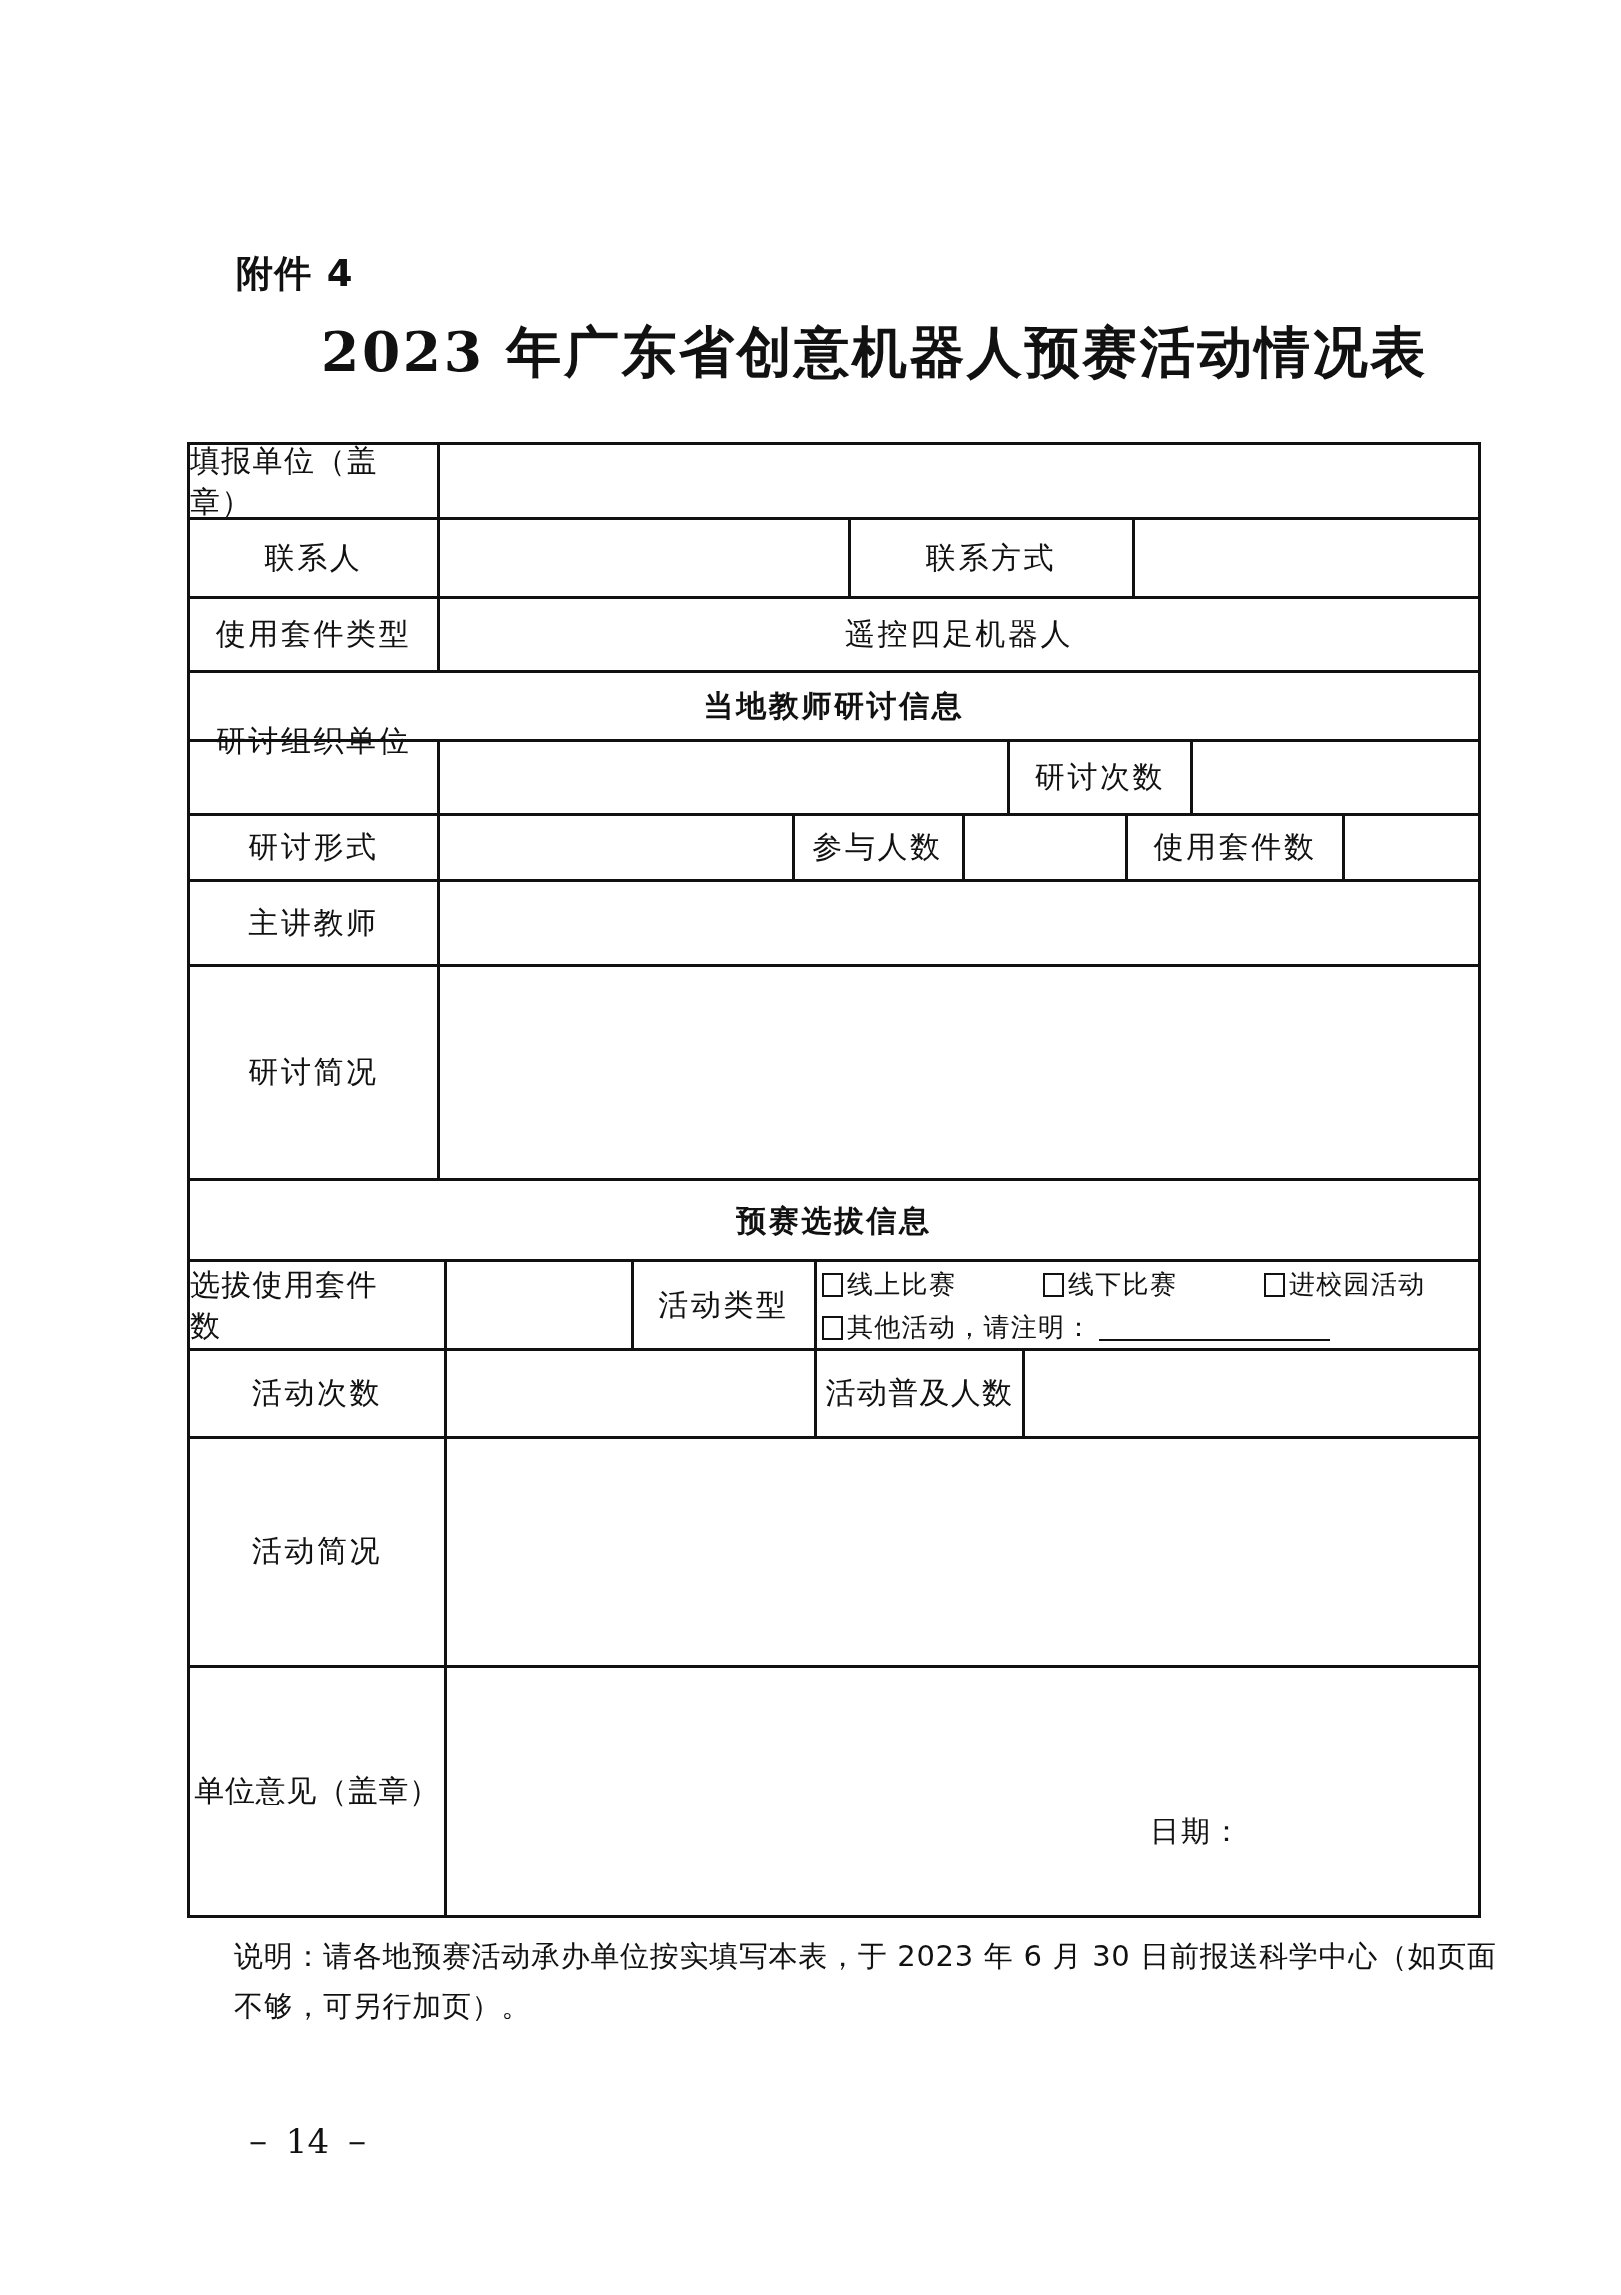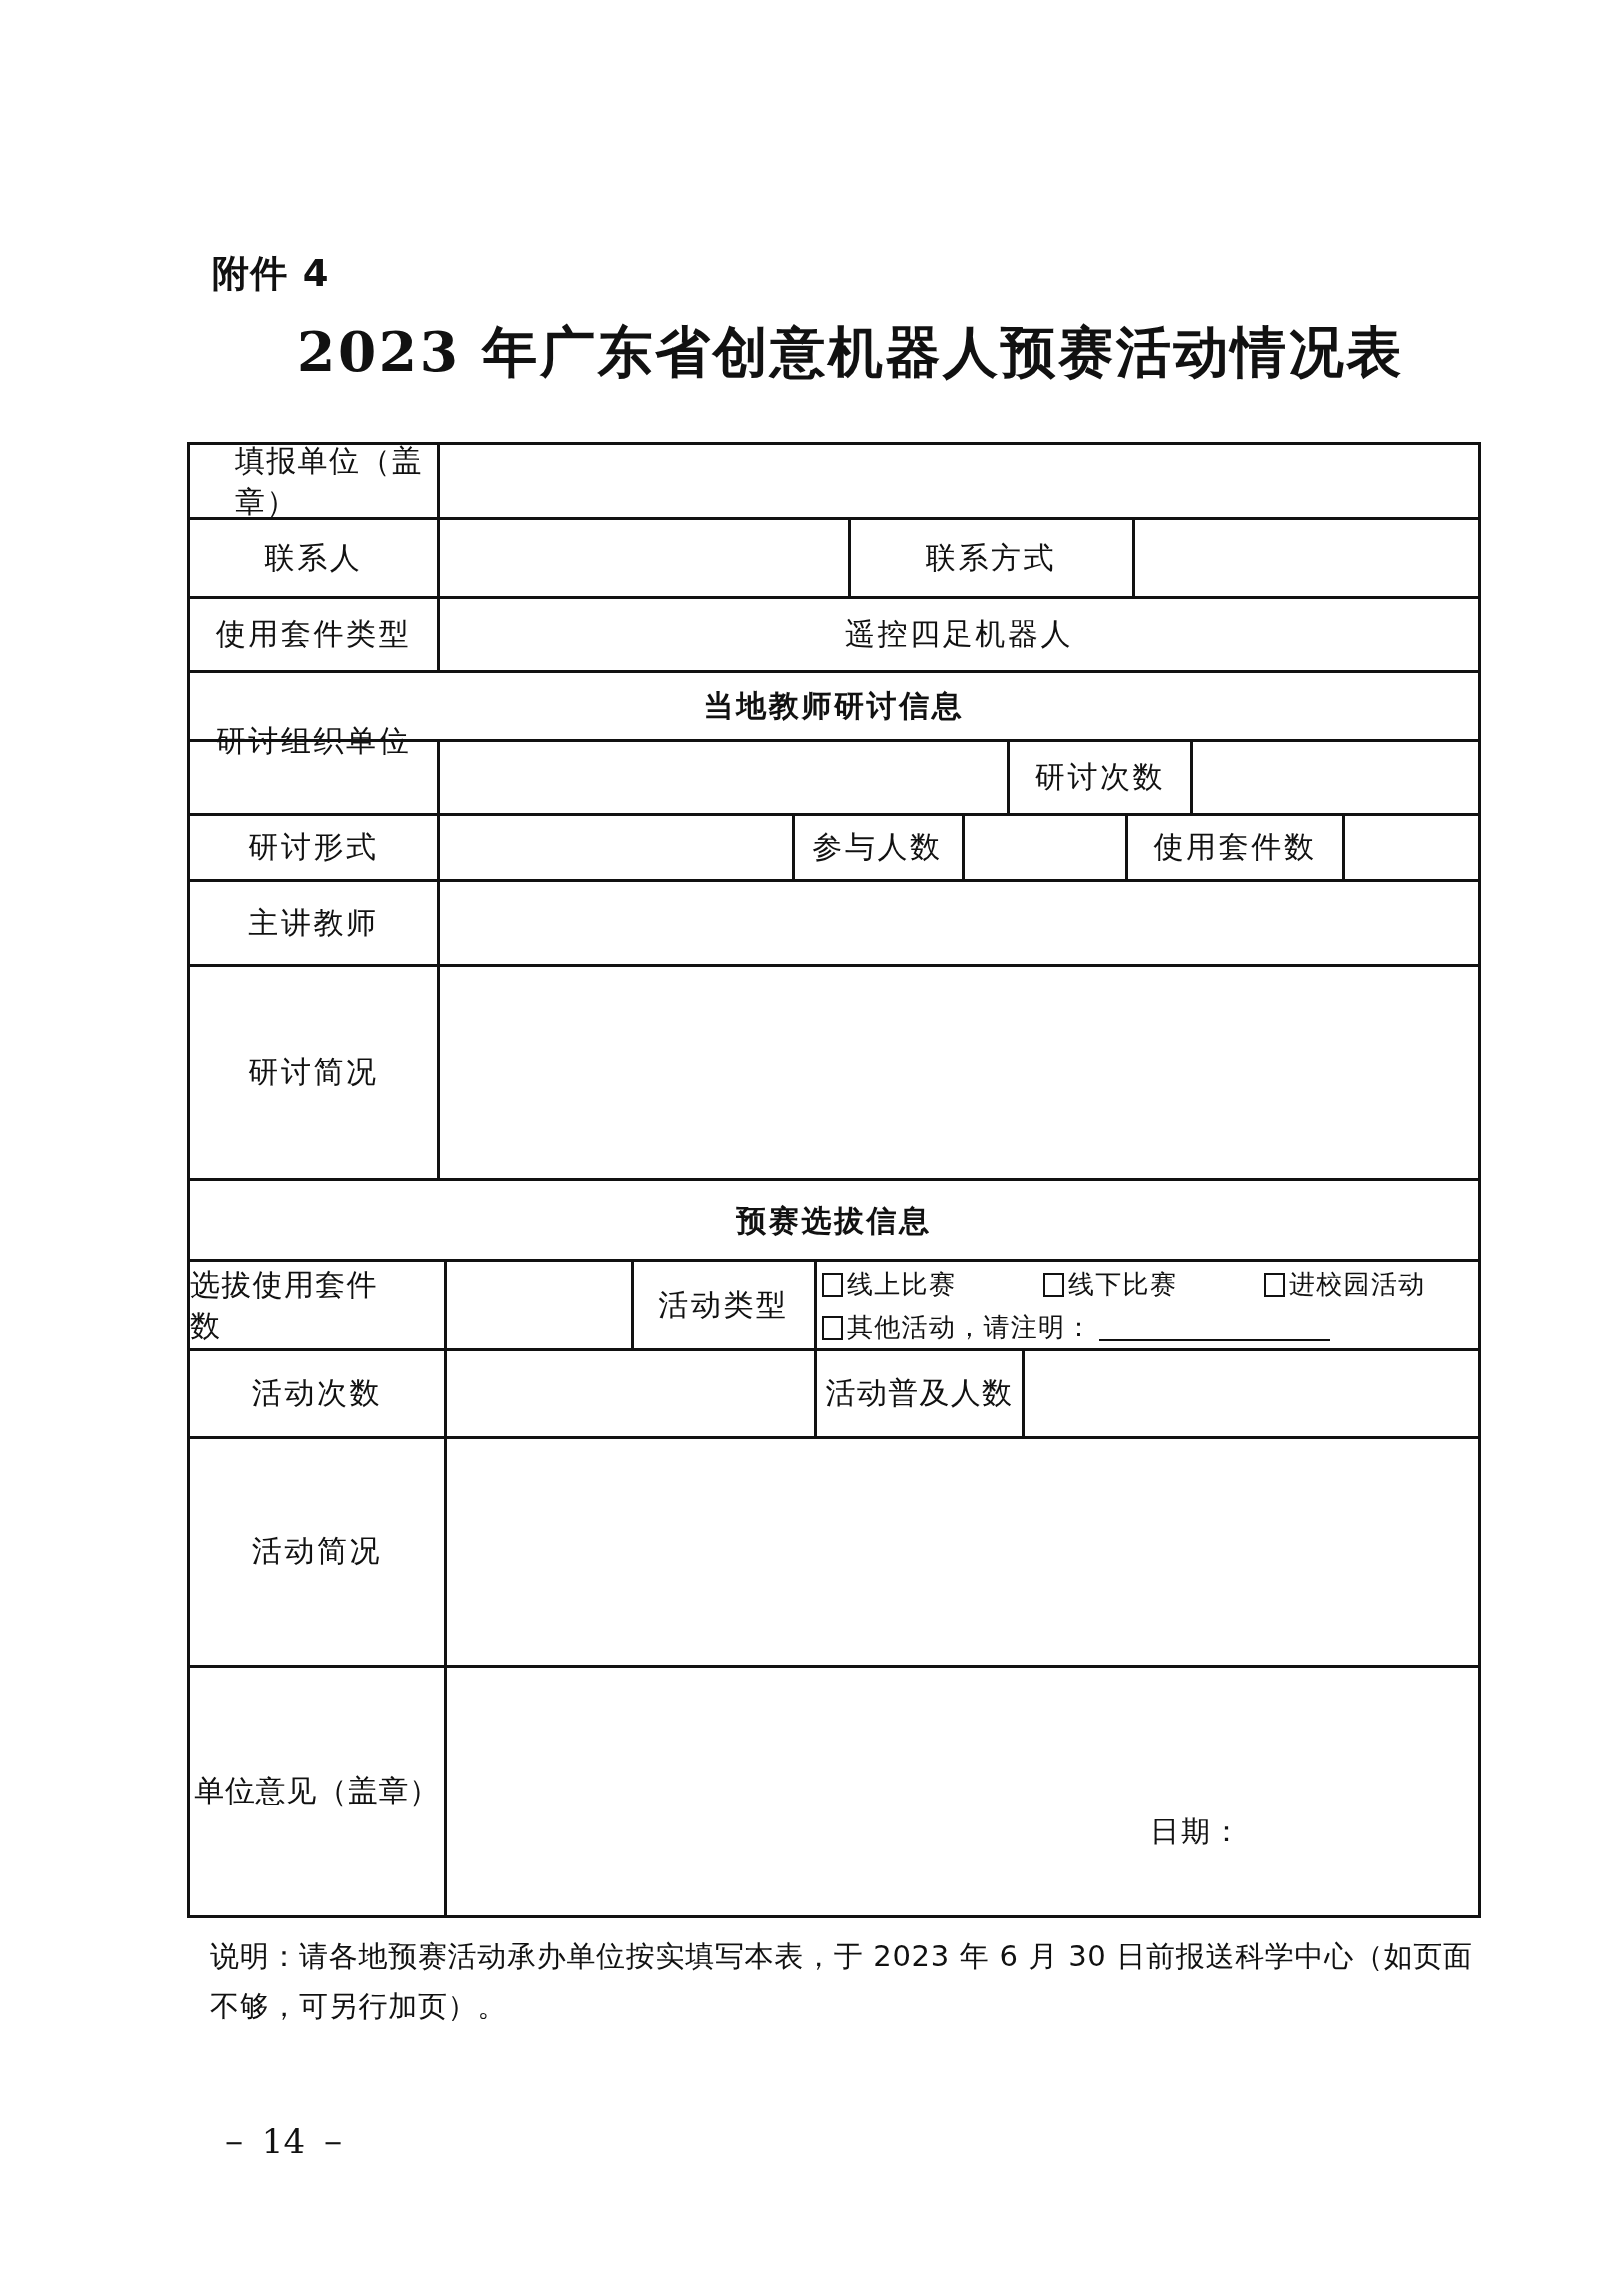--- a/index.html
+++ b/index.html
@@ -1,18 +1,18 @@
 <!DOCTYPE html>
 <html style="font-size:10.5px"><head>
 <meta charset="utf-8">
 <style>
   html, body { margin: 0; padding: 0; background: #ffffff; }
   body { width: 1622px; height: 2295px; position: relative; overflow: hidden;
          font-family: "DejaVu Sans", "Liberation Sans", sans-serif; color: #111; }
-  .abs { position: absolute; }
+  .abs { position: absolute; margin-left: 24px; }
   .attach { left: 212px; top: 249px; font-size: 37px; font-weight: bold; letter-spacing: 1.3px; }
   .title { left: 0; width: 1622px; top: 316px; text-align: center; font-size: 55px; font-weight: bold;
            letter-spacing: 2.6px; font-family: "DejaVu Serif", "Liberation Serif", serif; }
   .title span { padding-left: 79px; }
   .cell { position: absolute; box-sizing: border-box; display: flex; align-items: center; justify-content: center;
           font-size: 30px; letter-spacing: 2.6px; }
   .hline { position: absolute; height: 3.3px; background: #111; }
   .vline { position: absolute; width: 2.6px; background: #111; }
   .bold { font-weight: bold; }
   .opt { position: absolute; font-size: 26px; letter-spacing: 1.3px; display: flex; align-items: center; }
@@ -62,21 +62,21 @@
   <div class="vline" style="left:962px;top:813px;height:69px;"></div>
   <div class="vline" style="left:1125px;top:813px;height:69px;"></div>
   <div class="vline" style="left:1342px;top:813px;height:69px;"></div>
 
   <div class="vline" style="left:631px;top:1259px;height:90px;"></div>
   <div class="vline" style="left:814px;top:1259px;height:90px;"></div>
 
   <div class="vline" style="left:814px;top:1348px;height:90px;"></div>
   <div class="vline" style="left:1022px;top:1348px;height:90px;"></div>
 
-  <div class="cell" style="left:190px;top:446px;width:247px;height:72px;letter-spacing:1.3px;padding-left:45px;">填报单位（盖章）</div>
+  <div class="cell" style="left:190px;top:446px;width:247px;height:72px;letter-spacing:1.3px;">填报单位（盖章）</div>
   <div class="cell" style="left:440px;top:446px;width:1038px;height:72px;"></div>
 
   <div class="cell" style="left:190px;top:521px;width:247px;height:75px;">联系人</div>
   <div class="cell" style="left:440px;top:521px;width:408px;height:75px;"></div>
   <div class="cell" style="left:850px;top:521px;width:282px;height:75px;">联系方式</div>
   <div class="cell" style="left:1135px;top:521px;width:343px;height:75px;"></div>
 
   <div class="cell" style="left:190px;top:599px;width:247px;height:71px;">使用套件类型</div>
   <div class="cell" style="left:440px;top:599px;width:1038px;height:71px;">遥控四足机器人</div>
 

